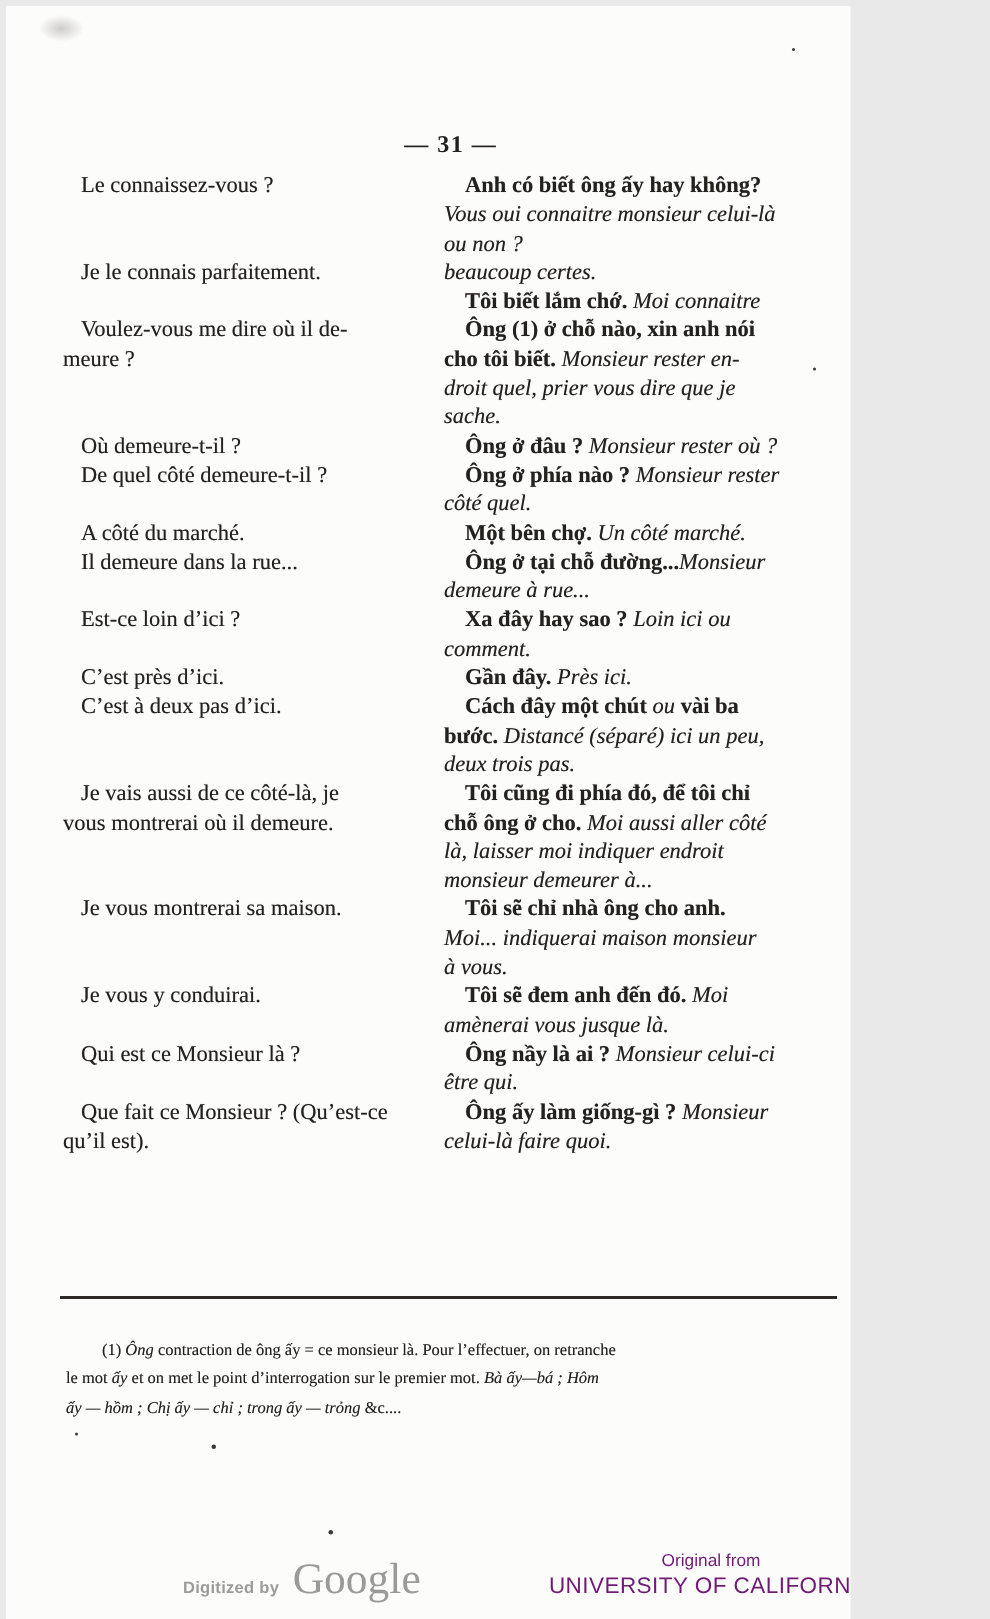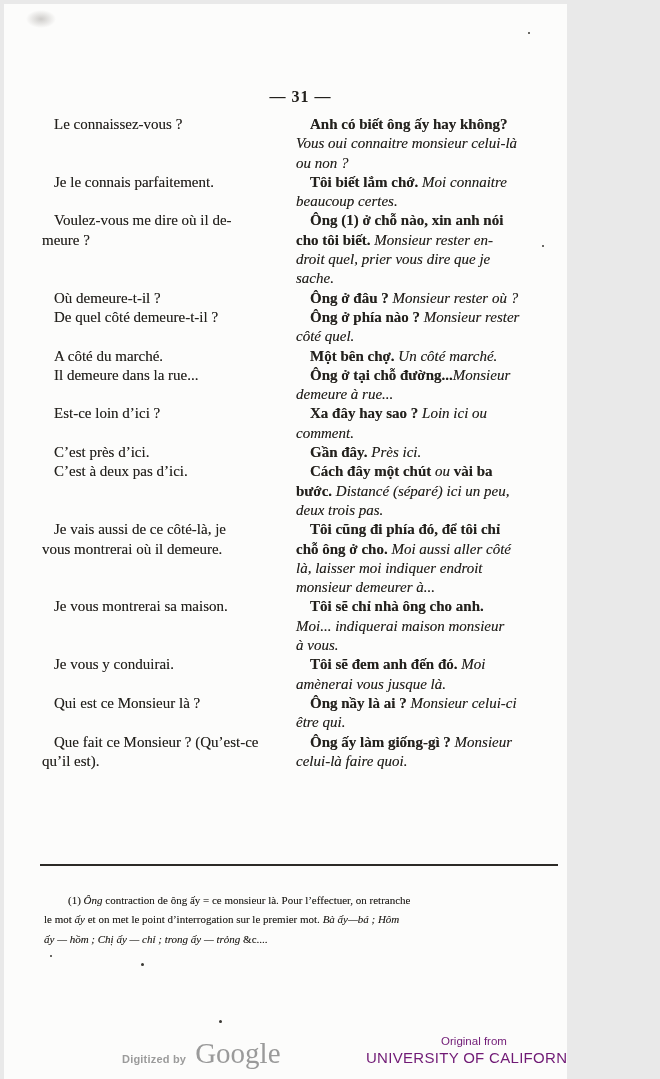--- a/index.html
+++ b/index.html
@@ -87,22 +87,22 @@
             <div class="line indent-r"><span class="seg-vi">Anh có biết ông ấy hay không?</span></div>
             <div class="line"><span class="seg-fr">Vous oui connaitre monsieur celui-là</span></div>
             <div class="line"><span class="seg-fr">ou non ?</span></div>
           </div>
         </div>
         <div class="row">
           <div class="cell left">
             <div class="line indent-l"><span class="seg-plain">Je le connais parfaitement.</span></div>
           </div>
           <div class="cell right">
+            <div class="line"><span class="seg-fr">beaucoup certes.</span></div>
             <div class="line indent-r"><span class="seg-vi">Tôi biết lắm chớ. </span><span class="seg-fr">Moi connaitre</span></div>
-            <div class="line"><span class="seg-fr">beaucoup certes.</span></div>
           </div>
         </div>
         <div class="row">
           <div class="cell left">
             <div class="line indent-l"><span class="seg-plain">Voulez-vous me dire où il de-</span></div>
             <div class="line"><span class="seg-plain">meure ?</span></div>
           </div>
           <div class="cell right">
             <div class="line indent-r"><span class="seg-vi">Ông (1) ở chỗ nào, xin anh nói</span></div>
             <div class="line"><span class="seg-vi">cho tôi biết. </span><span class="seg-fr">Monsieur rester en-</span></div>

